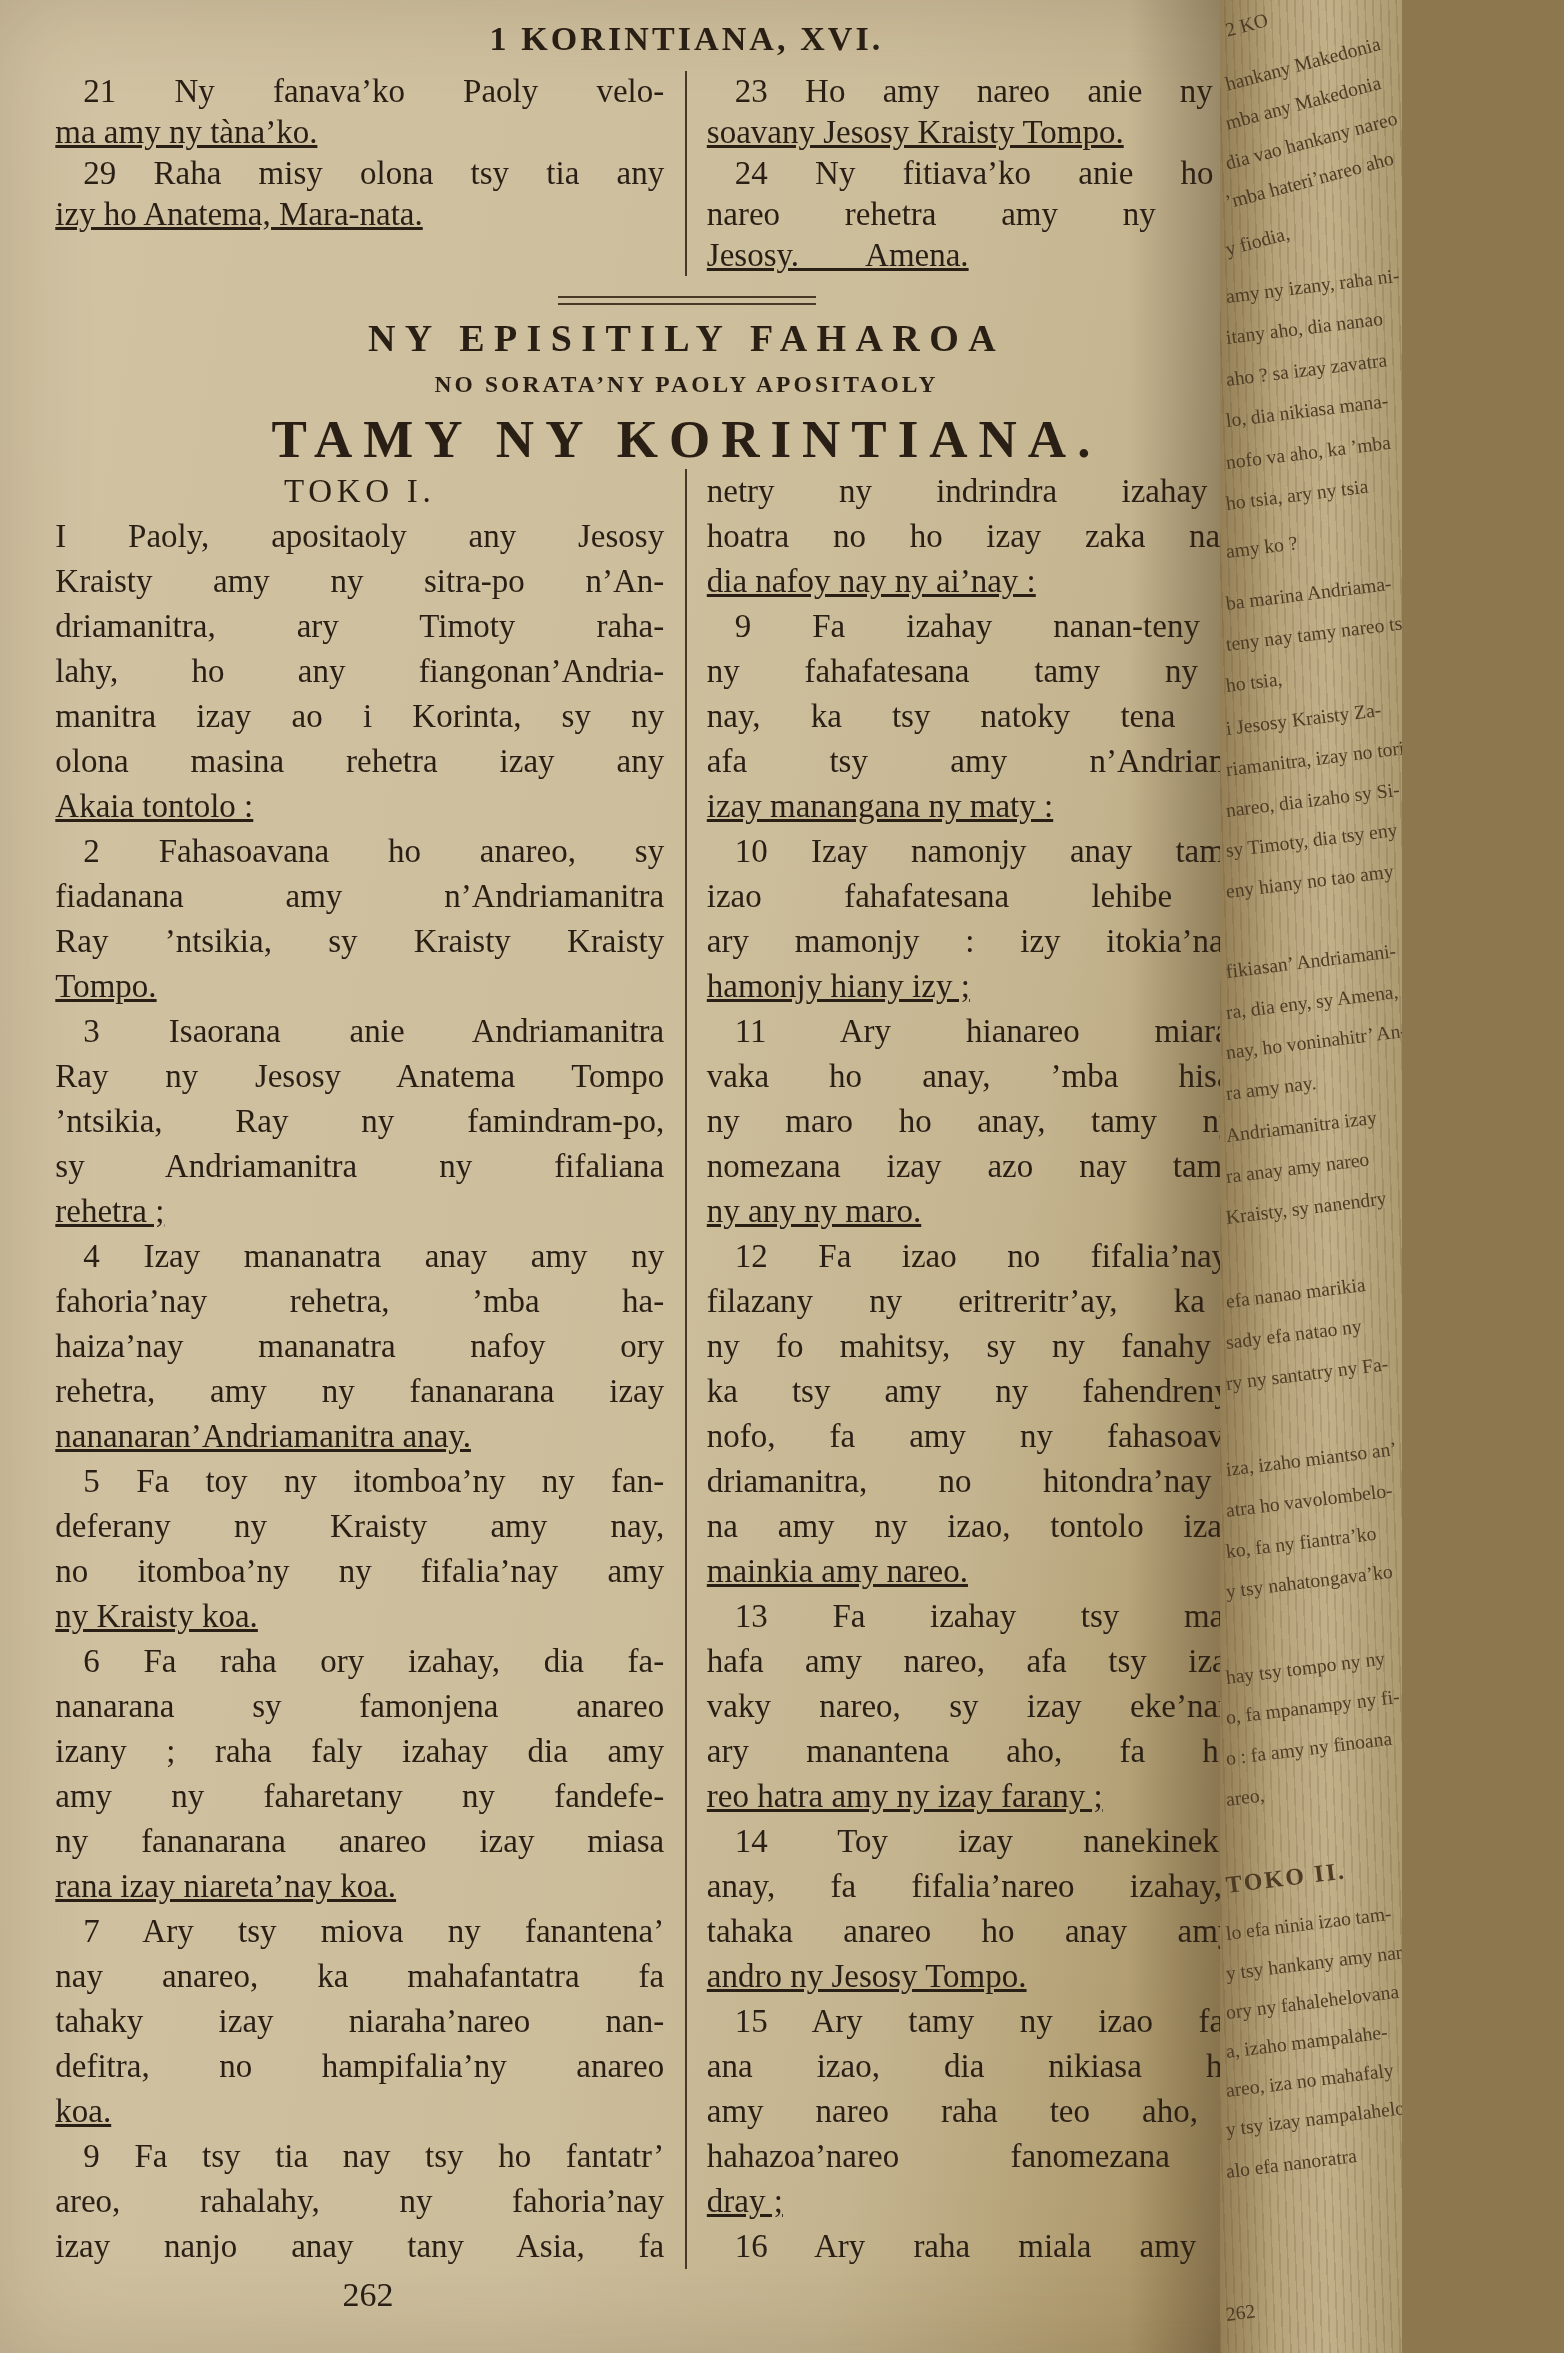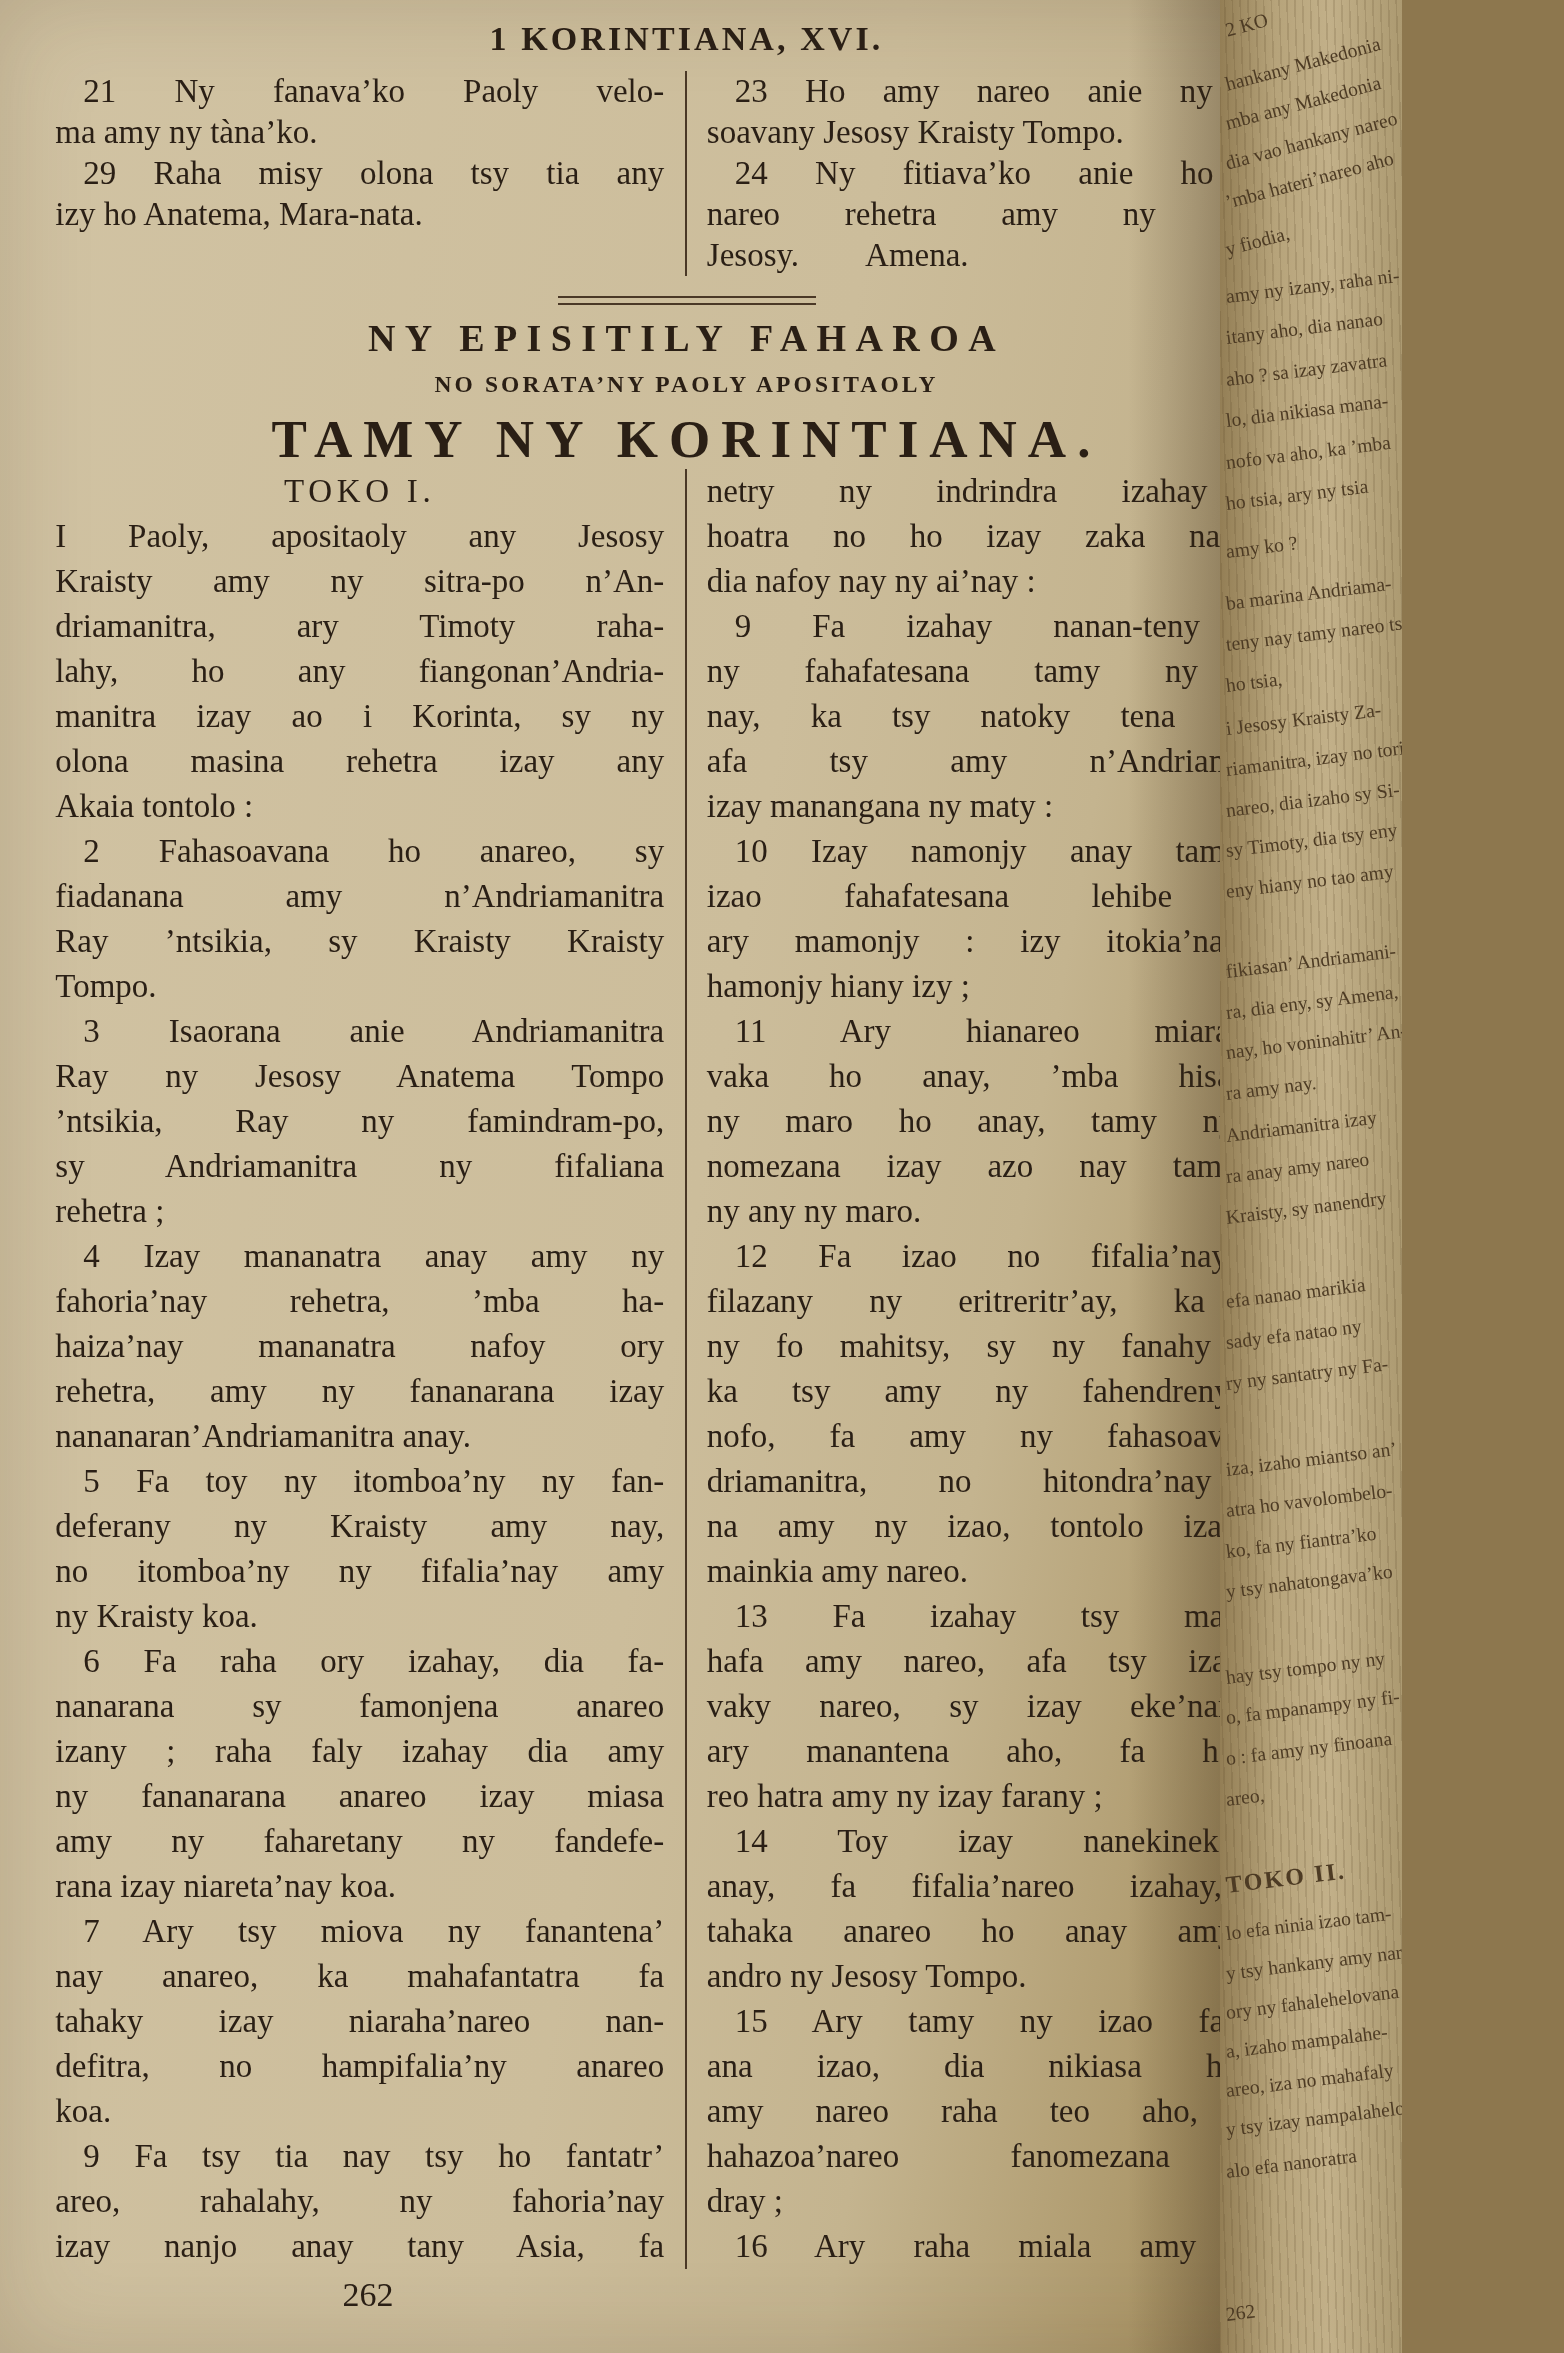--- a/index.html
+++ b/index.html
@@ -24,21 +24,21 @@
   .col { padding:0 20.3px; }
   .col.left { border-right:2.3px solid var(--rule,#4a3826); padding-left:6.3px; }
   .col.right { padding-right:6.3px; }
 
   .bline {
     font-size:33px; line-height:41px;
     text-align:justify; text-align-last:justify;
     white-space:normal;
   }
   .main .bline { line-height:45px; }
-  .bline.pend { text-align-last:left; }
+  .bline.pend { text-align-last:left;text-decoration:underline; }
   .bline.vind { text-indent:28px; }
 
   .divider {
     width:258px; height:9.4px; margin:20.3px auto 11px;
     border-top:2.3px solid var(--rule,#4a3826);
     border-bottom:2.3px solid var(--rule,#4a3826);
   }
 
   .t1 { text-align:center; font-weight:bold; font-size:38px; letter-spacing:9.4px; margin-top:4.7px; }
   .t2 { text-align:center; font-weight:bold; font-size:23.5px; letter-spacing:3.1px;  margin-top:11px; }
@@ -122,22 +122,22 @@
             <div class="bline">haiza’nay mananatra nafoy ory</div>
             <div class="bline">rehetra, amy ny fananarana izay</div>
             <div class="bline pend">nananaran’Andriamanitra anay.</div>
             <div class="bline vind">5 Fa toy ny itomboa’ny ny fan-</div>
             <div class="bline">deferany ny Kraisty amy nay,</div>
             <div class="bline">no itomboa’ny ny fifalia’nay amy</div>
             <div class="bline pend">ny Kraisty koa.</div>
             <div class="bline vind">6 Fa raha ory izahay, dia fa-</div>
             <div class="bline">nanarana sy famonjena anareo</div>
             <div class="bline">izany ; raha faly izahay dia amy</div>
+            <div class="bline">amy ny faharetany ny fandefe-</div>
             <div class="bline">ny fananarana anareo izay miasa</div>
-            <div class="bline">amy ny faharetany ny fandefe-</div>
             <div class="bline pend">rana izay niareta’nay koa.</div>
             <div class="bline vind">7 Ary tsy miova ny fanantena’</div>
             <div class="bline">nay anareo, ka mahafantatra fa</div>
             <div class="bline">tahaky izay niaraha’nareo nan-</div>
             <div class="bline">defitra, no hampifalia’ny anareo</div>
             <div class="bline pend">koa.</div>
             <div class="bline vind">9 Fa tsy tia nay tsy ho fantatr’</div>
             <div class="bline">areo, rahalahy, ny fahoria’nay</div>
             <div class="bline">izay nanjo anay tany Asia, fa</div>
           </div>

